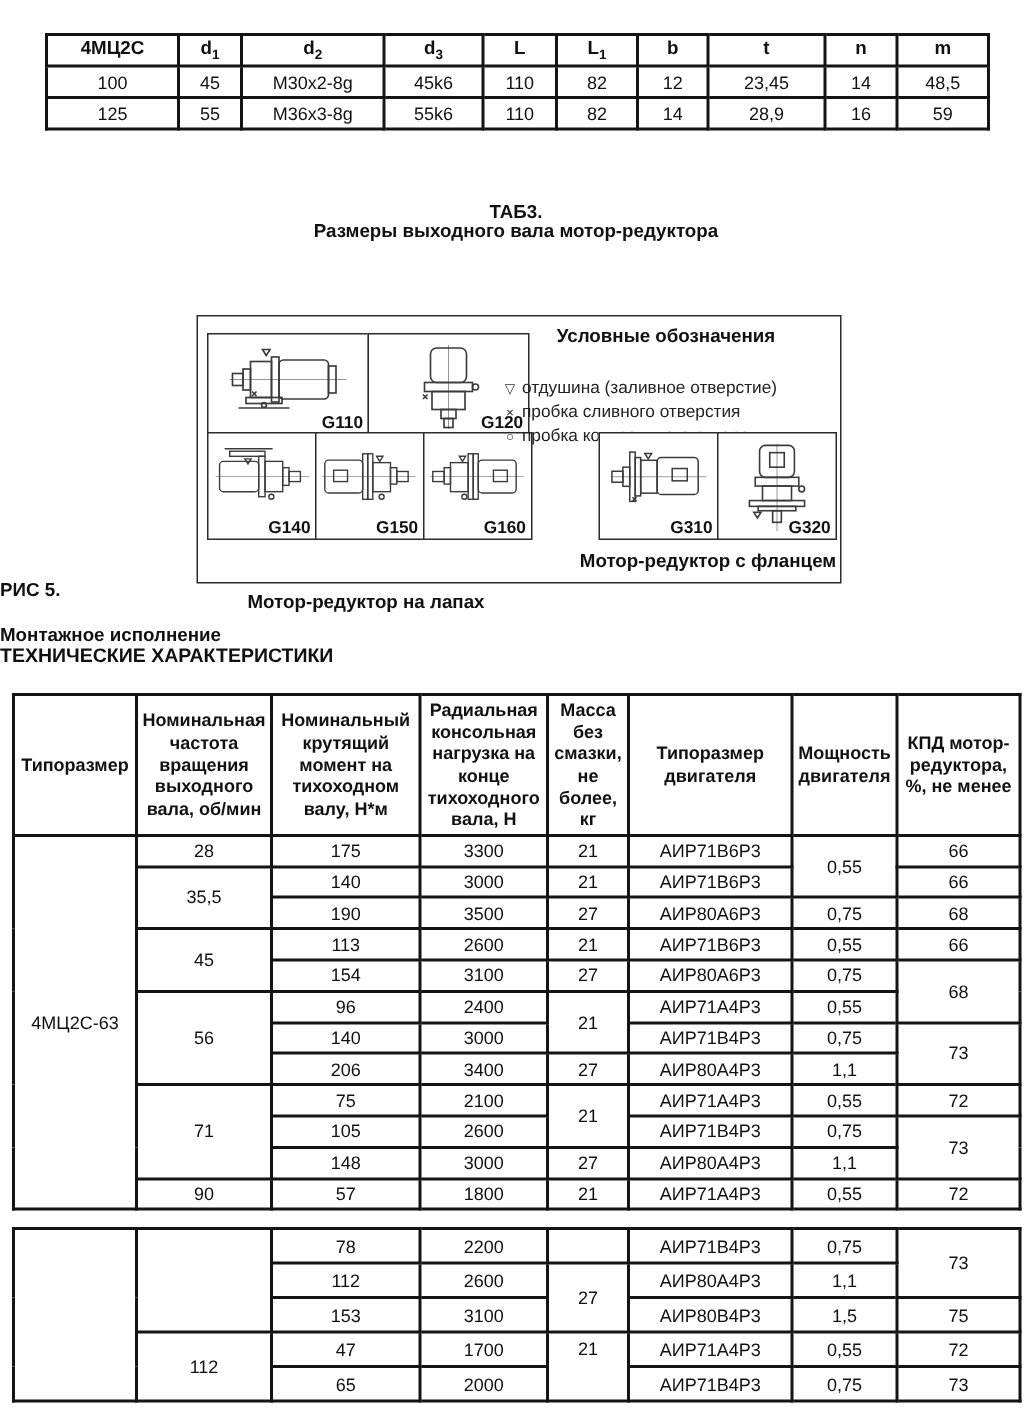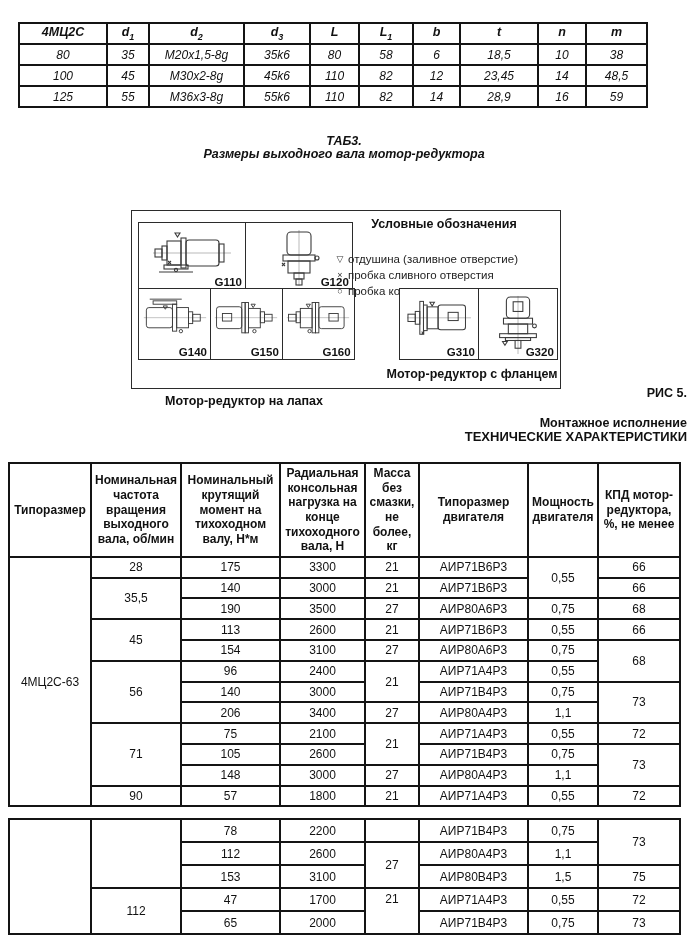--- a/index.html
+++ b/index.html
@@ -4,40 +4,40 @@
 <style>
   html,body{margin:0;padding:0;}
   body{
     width:687px;height:939px;position:relative;background:#ffffff;
     font-family:"Liberation Sans",sans-serif;color:#111;overflow:hidden;
   }
   table{border-collapse:collapse;table-layout:fixed;}
   td,th{border:2px solid #141414;text-align:center;vertical-align:middle;
         padding:0 2px;overflow:hidden;}
   
-  .t3{position:absolute;left:18px;top:22px;width:628px;font-size:12px;font-style:italic;}
+  .t3{position:absolute;left:30px;top:22px;width:628px;font-size:12px;}
   .t3 th{font-weight:bold;font-size:12.5px;}
   .t3 tr{height:21px;}
   .t3 sub{font-size:9px;}
   .cap{position:absolute;left:30px;width:628px;text-align:center;
-       font-weight:bold;font-size:12.5px;font-style:italic;}
+       font-weight:bold;font-size:12.5px;}
   
   .figbox{position:absolute;left:131px;top:210px;width:428px;height:177px;
           border:1.5px solid #2b2b2b;}
   .fgrid{position:absolute;display:flex;}
   .fcell{border:1.2px solid #2b2b2b;position:relative;margin-right:-1.2px;
          background:#fff;}
   .fcell svg{display:block;margin:6px auto 0;}
   .flabel{position:absolute;right:3px;bottom:1px;font-weight:bold;font-size:11.5px;}
   .legend{position:absolute;left:200px;top:6px;width:224px;}
   .legend-title{text-align:center;font-weight:bold;font-size:12.5px;margin-bottom:20px;}
   .legend-item{display:flex;font-size:11.5px;line-height:16px;color:#222;}
   .legend-sym{width:16px;text-align:center;font-size:9px;color:#333;}
   .fcap{position:absolute;top:156px;text-align:center;font-weight:bold;font-size:12.5px;}
-  .center-line{position:absolute;left:0;width:687px;text-align:right;font-weight:bold;}
+  .center-line{position:absolute;left:0;width:687px;text-align:left;font-weight:bold;}
   
   .spec{position:absolute;left:8px;width:671px;font-size:12px;}
   .spec th{font-weight:bold;font-size:12px;line-height:1.22;padding:2px 3px;}
   .spec tbody tr{height:20.8px;}
   .spec2 tbody tr{height:23px;}
   .drw{stroke:#3b3b3b;fill:none;stroke-width:1.1;}
   .cl{stroke:#8a8a8a;stroke-width:0.6;}
 </style>
 </head>
 <body>
@@ -62,32 +62,20 @@
     <th><span>d</span><sub>2</sub></th>
     <th><span>d</span><sub>3</sub></th>
     <th><span>L</span><sub></sub></th>
     <th><span>L</span><sub>1</sub></th>
     <th><span>b</span><sub></sub></th>
     <th><span>t</span><sub></sub></th>
     <th><span>n</span><sub></sub></th>
     <th><span>m</span><sub></sub></th>
   </tr>
   <tr>
-    <td>80</td>
-    <td>35</td>
-    <td>M20x1,5-8g</td>
-    <td>35k6</td>
-    <td>80</td>
-    <td>58</td>
-    <td>6</td>
-    <td>18,5</td>
-    <td>10</td>
-    <td>38</td>
-  </tr>
-  <tr>
     <td>100</td>
     <td>45</td>
     <td>M30x2-8g</td>
     <td>45k6</td>
     <td>110</td>
     <td>82</td>
     <td>12</td>
     <td>23,45</td>
     <td>14</td>
     <td>48,5</td>

